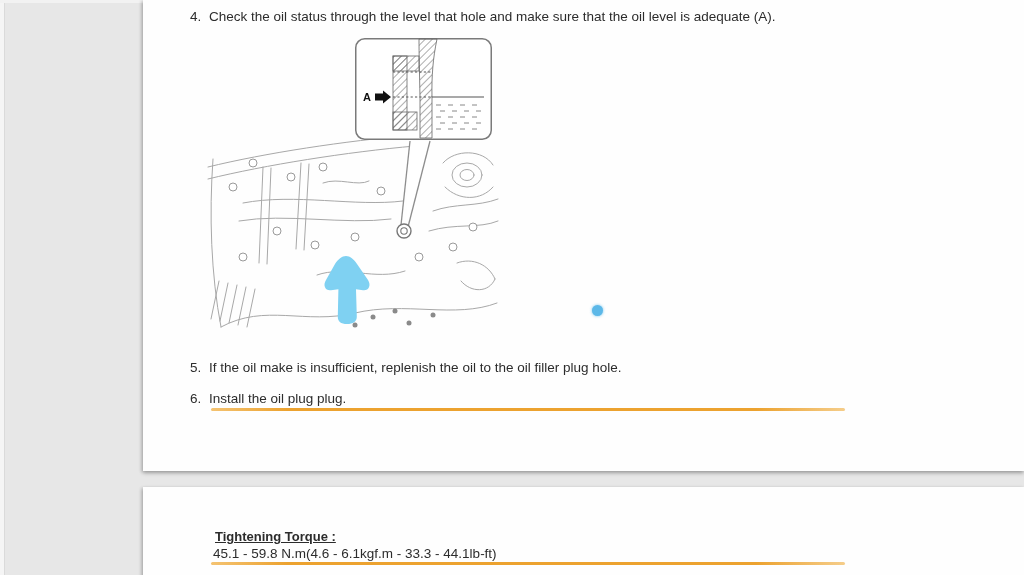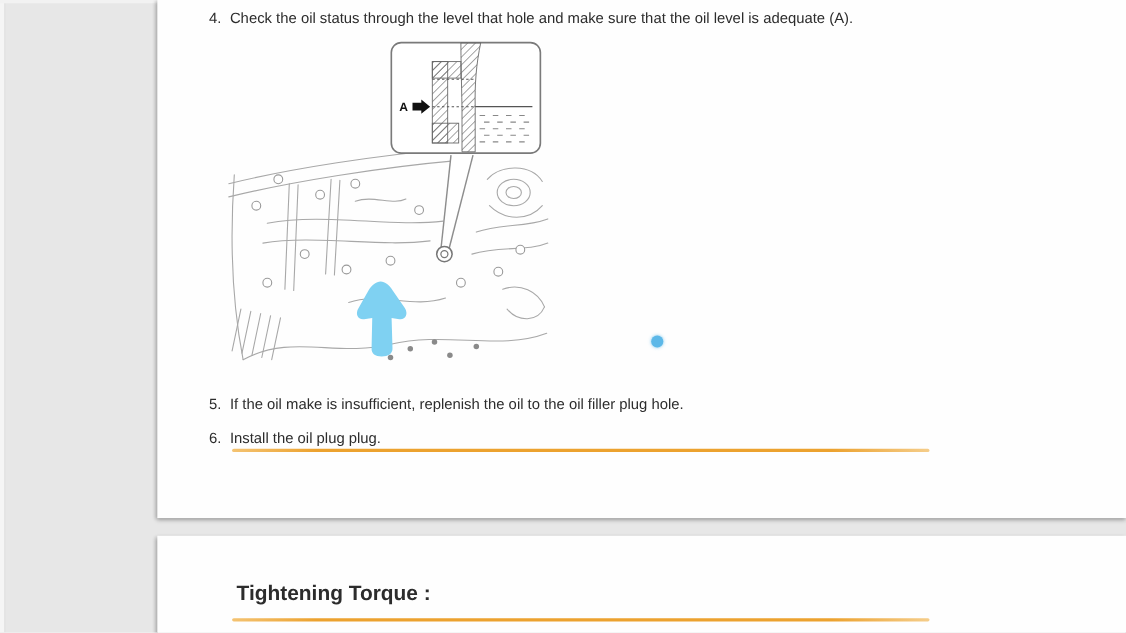--- a/index.html
+++ b/index.html
@@ -16,21 +16,21 @@
   .step-4{left:47px;top:9px;width:780px;}
   .step-5{left:47px;top:360px;width:780px;}
   .step-6{left:47px;top:391px;width:780px;}
   .divider{position:absolute;height:3px;border-radius:2px;
            background:linear-gradient(to right,#f4c372,#eca22f 12%,#eca22f 86%,#f5cd8a);}
   .divider-1{left:68px;top:408px;width:634px;}
   .divider-2{left:68px;top:75px;width:634px;}
   .figure{position:absolute;left:62px;top:35px;}
   .click-dot{position:absolute;left:449px;top:305px;width:11px;height:11px;border-radius:50%;
              background:#5cb8e8;box-shadow:0 0 3px rgba(92,184,232,0.85);}
-  .torque-title{position:absolute;left:72px;top:42px;font-size:19px;font-weight:bold;color:#2c2c2c;}
+  .torque-title{position:absolute;left:72px;top:42px;font-size:13px;font-weight:bold;color:#2c2c2c;text-decoration:underline;}
   .torque-value{position:absolute;left:70px;top:59px;font-size:13.5px;color:#2c2c2c;}
   svg text{font-family:"Liberation Sans","DejaVu Sans",sans-serif;}
 </style>
 </head>
 <body>
 
 <div class="viewport">
   <div class="edge-left"></div>
   <div class="edge-top"></div>
 
@@ -144,15 +144,16 @@
     <div class="step step-6">
       <span class="num">6.</span>
       <span class="txt">Install the oil plug plug.</span>
     </div>
 
     <div class="divider divider-1"></div>
   </div>
 
   <div class="page page-2">
     <div class="torque-title">Tightening Torque :</div>
+    <div class="torque-value">45.1 - 59.8 N.m(4.6 - 6.1kgf.m - 33.3 - 44.1lb-ft)</div>
     <div class="divider divider-2"></div>
   </div>
 </div>
 
 </body></html>

